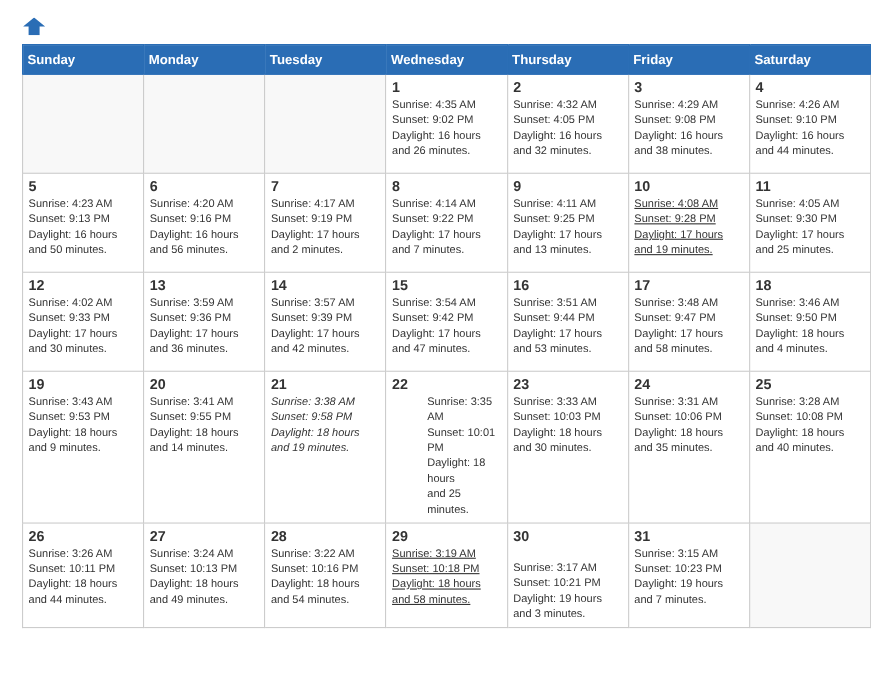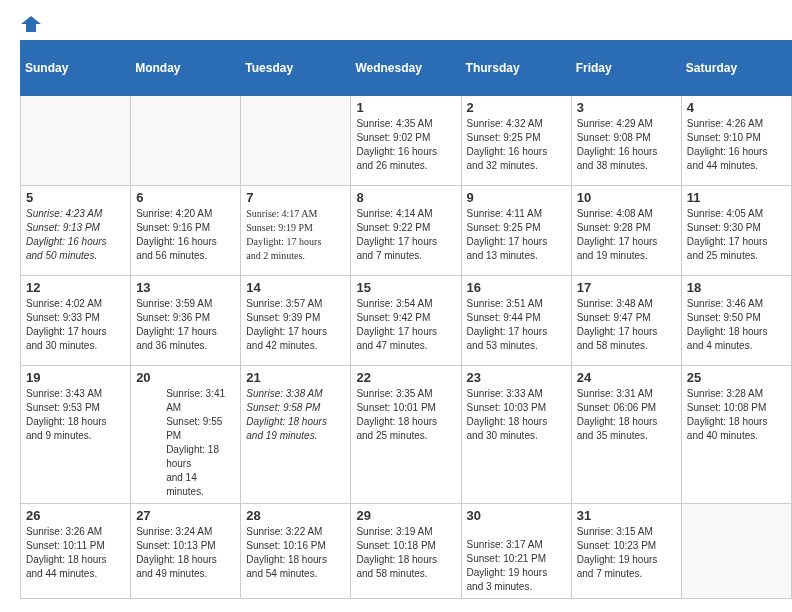--- a/index.html
+++ b/index.html
@@ -9,21 +9,21 @@
     .logo { display: flex; flex-direction: column; align-items: flex-start; }
     .logo-text { display: flex; align-items: center; }
     
     .title-block { text-align: right; }
     .month-title { font-size: 36px; font-weight: bold; color: #1a1a2e; line-height: 1.1; }
     .location { font-size: 16px; color: #333; margin-top: 2px; }
     
     .calendar { width: 100%; border-collapse: collapse; margin: 0 10px; table-layout: fixed; }
     .calendar-wrapper { padding: 0 10px 10px; }
     
-    .day-header { background: #2a6db5; color: #fff; font-size: 12px; font-weight: bold; padding: 20px 4px; text-align: left; border: 1px solid #2a6db5; }
+    .day-header { background: #2a6db5; color: #fff; font-size: 12px; font-weight: bold; padding: 6px 4px; text-align: left; border: 1px solid #2a6db5; }
     
     .day-cell { border: 1px solid #ccc; vertical-align: top; padding: 4px 5px; font-size: 10.5px; color: #333; background: #fff; height: 90px; }
     .day-cell.empty { background: #f8f8f8; }
     
     .day-num { font-size: 13px; font-weight: bold; color: #333; margin-bottom: 2px; }
     .day-info { font-size: 10px; color: #333; line-height: 1.4; }
   </style>
 </head>
 <body>
 
@@ -66,21 +66,21 @@
           <td class="day-cell">
             <div class="day-num">1</div>
             <div class="day-info" style="white-space: pre-line;">Sunrise: 4:35 AM
 Sunset: 9:02 PM
 Daylight: 16 hours
 and 26 minutes.</div>
           </td>
           <td class="day-cell">
             <div class="day-num">2</div>
             <div class="day-info" style="white-space: pre-line;">Sunrise: 4:32 AM
-Sunset: 9:25 PM
+Sunset: 4:05 PM
 Daylight: 16 hours
 and 32 minutes.</div>
           </td>
           <td class="day-cell">
             <div class="day-num">3</div>
             <div class="day-info" style="white-space: pre-line;">Sunrise: 4:29 AM
 Sunset: 9:08 PM
 Daylight: 16 hours
 and 38 minutes.</div>
           </td>
@@ -88,56 +88,56 @@
             <div class="day-num">4</div>
             <div class="day-info" style="white-space: pre-line;">Sunrise: 4:26 AM
 Sunset: 9:10 PM
 Daylight: 16 hours
 and 44 minutes.</div>
           </td>
         </tr>
         <tr>
           <td class="day-cell">
             <div class="day-num">5</div>
-            <div class="day-info" style="white-space: pre-line; font-style: italic;">Sunrise: 4:23 AM
+            <div class="day-info" style="white-space: pre-line;">Sunrise: 4:23 AM
 Sunset: 9:13 PM
 Daylight: 16 hours
 and 50 minutes.</div>
           </td>
           <td class="day-cell">
             <div class="day-num">6</div>
             <div class="day-info" style="white-space: pre-line;">Sunrise: 4:20 AM
 Sunset: 9:16 PM
 Daylight: 16 hours
 and 56 minutes.</div>
           </td>
           <td class="day-cell">
             <div class="day-num">7</div>
-            <div class="day-info" style="white-space: pre-line; font-family: Liberation Serif, serif;">Sunrise: 4:17 AM
+            <div class="day-info" style="white-space: pre-line;">Sunrise: 4:17 AM
 Sunset: 9:19 PM
 Daylight: 17 hours
 and 2 minutes.</div>
           </td>
           <td class="day-cell">
             <div class="day-num">8</div>
             <div class="day-info" style="white-space: pre-line;">Sunrise: 4:14 AM
 Sunset: 9:22 PM
 Daylight: 17 hours
 and 7 minutes.</div>
           </td>
           <td class="day-cell">
             <div class="day-num">9</div>
             <div class="day-info" style="white-space: pre-line;">Sunrise: 4:11 AM
 Sunset: 9:25 PM
 Daylight: 17 hours
 and 13 minutes.</div>
           </td>
           <td class="day-cell">
             <div class="day-num">10</div>
-            <div class="day-info" style="white-space: pre-line;">Sunrise: 4:08 AM
+            <div class="day-info" style="white-space: pre-line; text-decoration: underline;">Sunrise: 4:08 AM
 Sunset: 9:28 PM
 Daylight: 17 hours
 and 19 minutes.</div>
           </td>
           <td class="day-cell">
             <div class="day-num">11</div>
             <div class="day-info" style="white-space: pre-line;">Sunrise: 4:05 AM
 Sunset: 9:30 PM
 Daylight: 17 hours
 and 25 minutes.</div>
@@ -197,50 +197,50 @@
         <tr>
           <td class="day-cell">
             <div class="day-num">19</div>
             <div class="day-info" style="white-space: pre-line;">Sunrise: 3:43 AM
 Sunset: 9:53 PM
 Daylight: 18 hours
 and 9 minutes.</div>
           </td>
           <td class="day-cell">
             <div class="day-num">20</div>
-            <div class="day-info" style="white-space: pre-line; margin-left: 30px;">Sunrise: 3:41 AM
+            <div class="day-info" style="white-space: pre-line;">Sunrise: 3:41 AM
 Sunset: 9:55 PM
 Daylight: 18 hours
 and 14 minutes.</div>
           </td>
           <td class="day-cell">
             <div class="day-num">21</div>
             <div class="day-info" style="white-space: pre-line; font-style: italic;">Sunrise: 3:38 AM
 Sunset: 9:58 PM
 Daylight: 18 hours
 and 19 minutes.</div>
           </td>
           <td class="day-cell">
             <div class="day-num">22</div>
-            <div class="day-info" style="white-space: pre-line;">Sunrise: 3:35 AM
+            <div class="day-info" style="white-space: pre-line; margin-left: 32px;">Sunrise: 3:35 AM
 Sunset: 10:01 PM
 Daylight: 18 hours
 and 25 minutes.</div>
           </td>
           <td class="day-cell">
             <div class="day-num">23</div>
             <div class="day-info" style="white-space: pre-line;">Sunrise: 3:33 AM
 Sunset: 10:03 PM
 Daylight: 18 hours
 and 30 minutes.</div>
           </td>
           <td class="day-cell">
             <div class="day-num">24</div>
             <div class="day-info" style="white-space: pre-line;">Sunrise: 3:31 AM
-Sunset: 06:06 PM
+Sunset: 10:06 PM
 Daylight: 18 hours
 and 35 minutes.</div>
           </td>
           <td class="day-cell">
             <div class="day-num">25</div>
             <div class="day-info" style="white-space: pre-line;">Sunrise: 3:28 AM
 Sunset: 10:08 PM
 Daylight: 18 hours
 and 40 minutes.</div>
           </td>
@@ -262,21 +262,21 @@
           </td>
           <td class="day-cell">
             <div class="day-num">28</div>
             <div class="day-info" style="white-space: pre-line;">Sunrise: 3:22 AM
 Sunset: 10:16 PM
 Daylight: 18 hours
 and 54 minutes.</div>
           </td>
           <td class="day-cell">
             <div class="day-num">29</div>
-            <div class="day-info" style="white-space: pre-line;">Sunrise: 3:19 AM
+            <div class="day-info" style="white-space: pre-line; text-decoration: underline;">Sunrise: 3:19 AM
 Sunset: 10:18 PM
 Daylight: 18 hours
 and 58 minutes.</div>
           </td>
           <td class="day-cell">
             <div class="day-num">30</div>
             <div class="day-info" style="white-space: pre-line; margin-top: 15px;">Sunrise: 3:17 AM
 Sunset: 10:21 PM
 Daylight: 19 hours
 and 3 minutes.</div>

